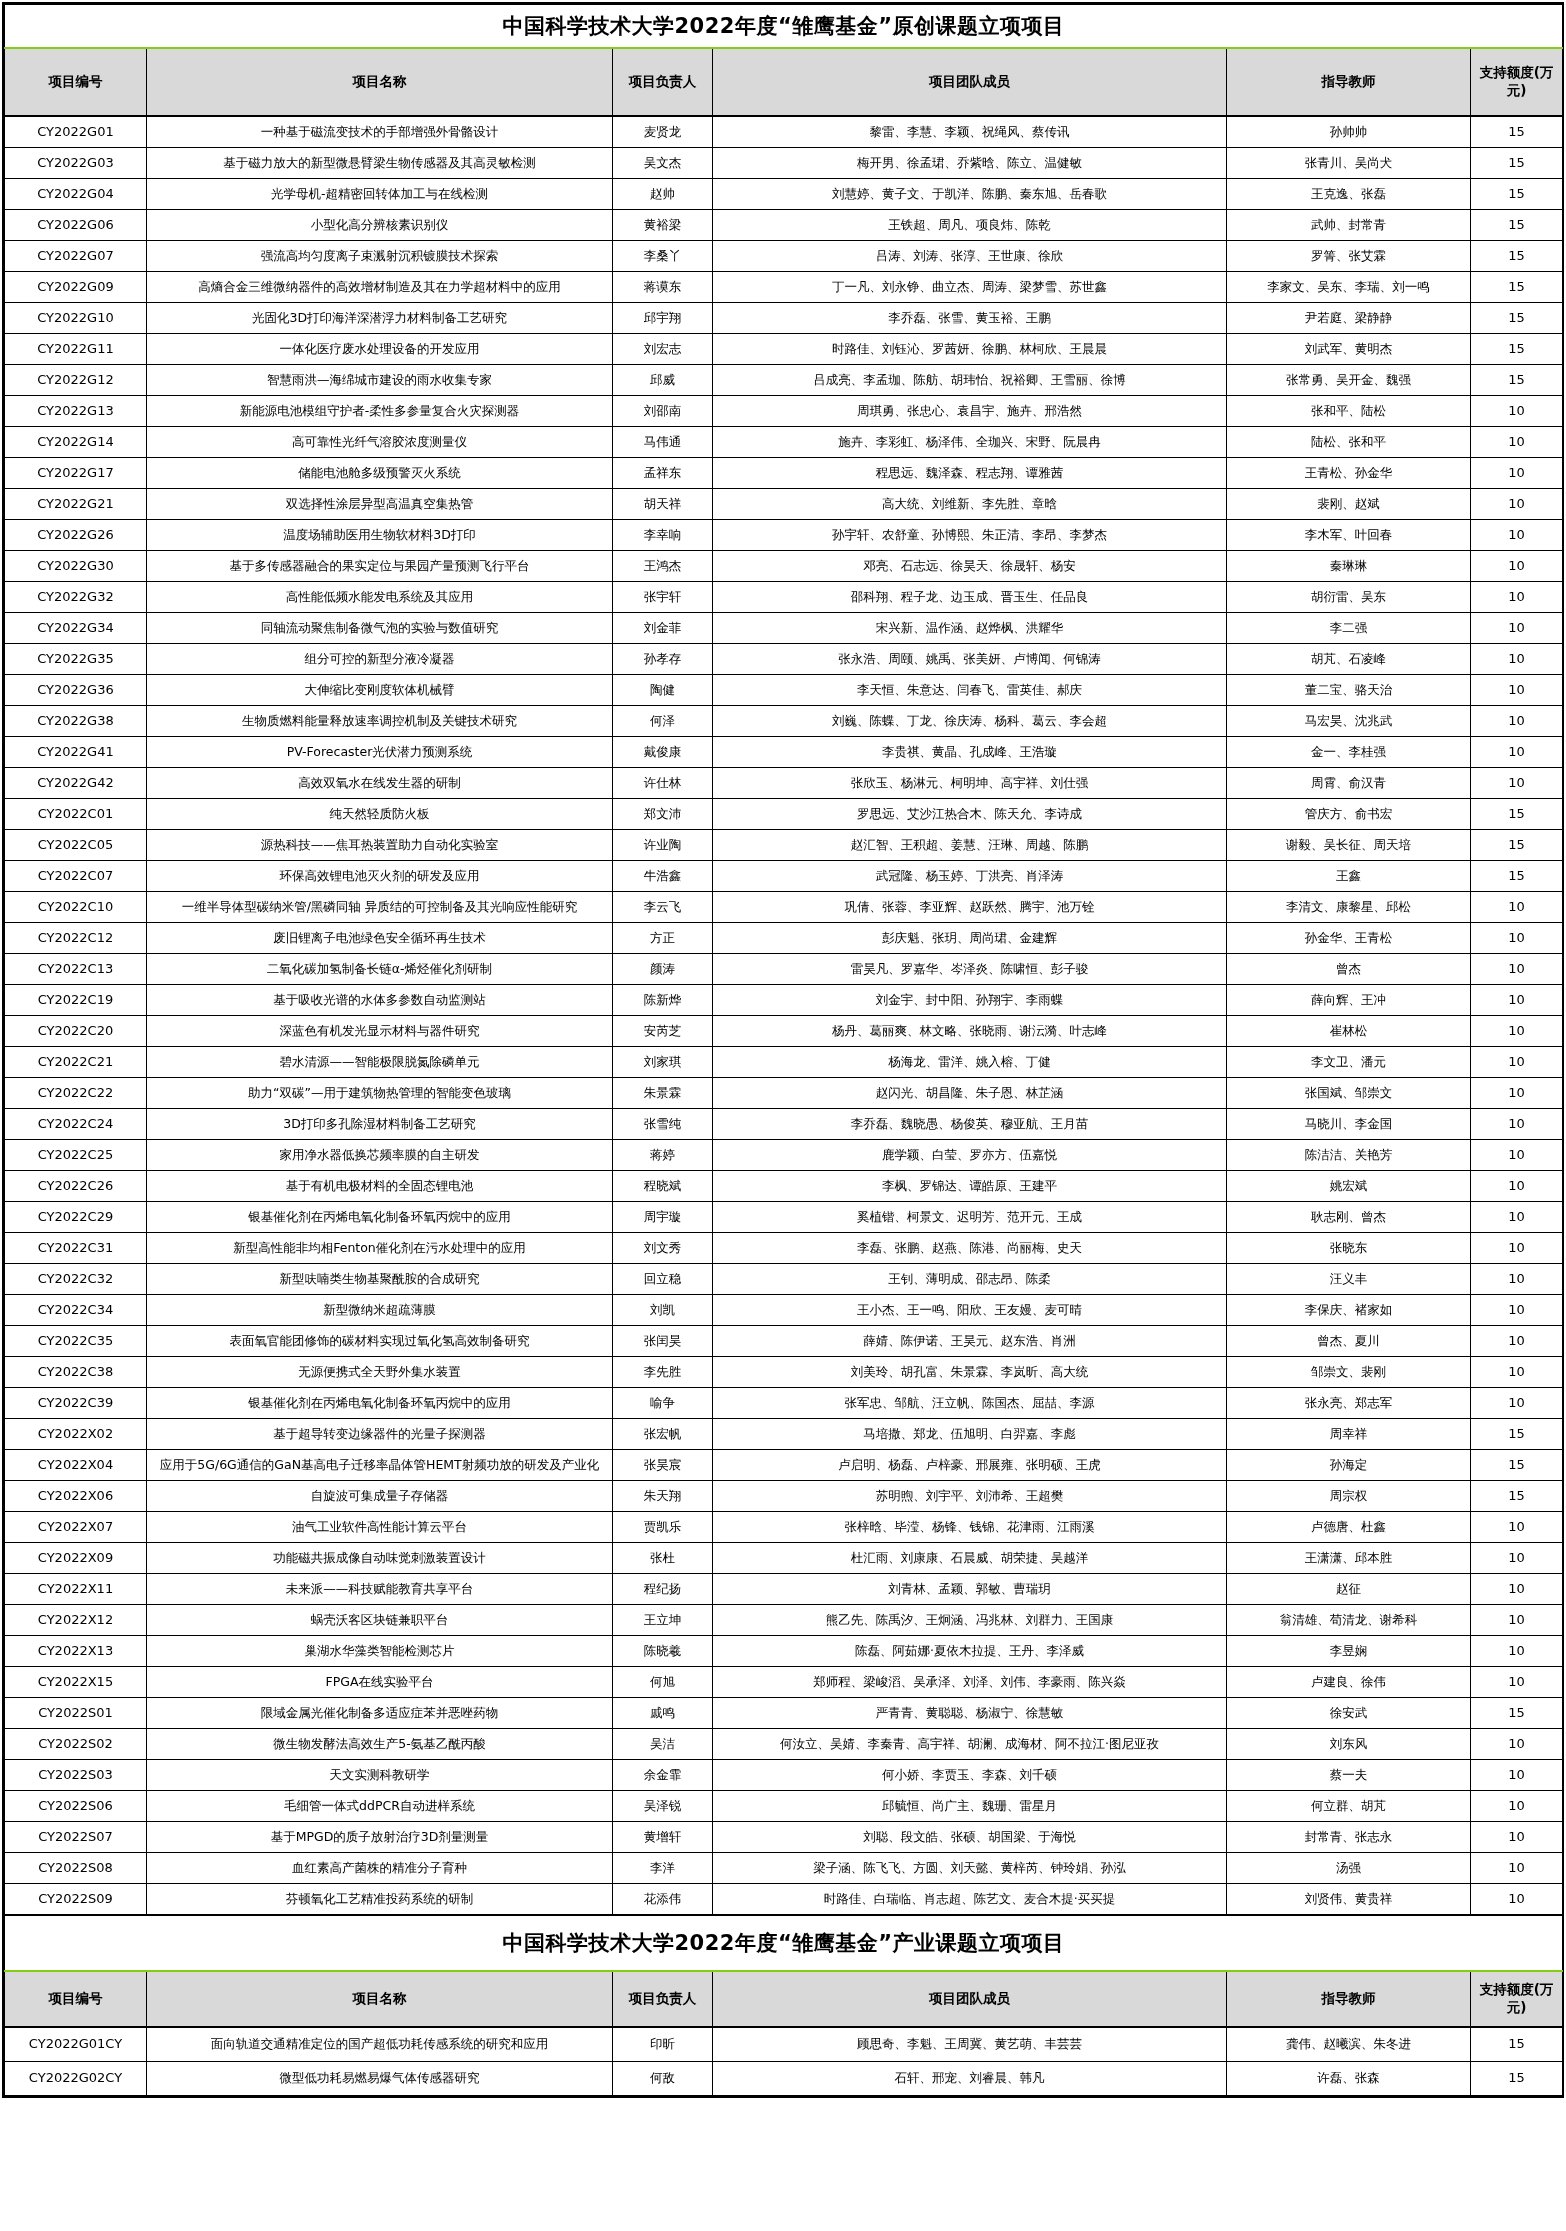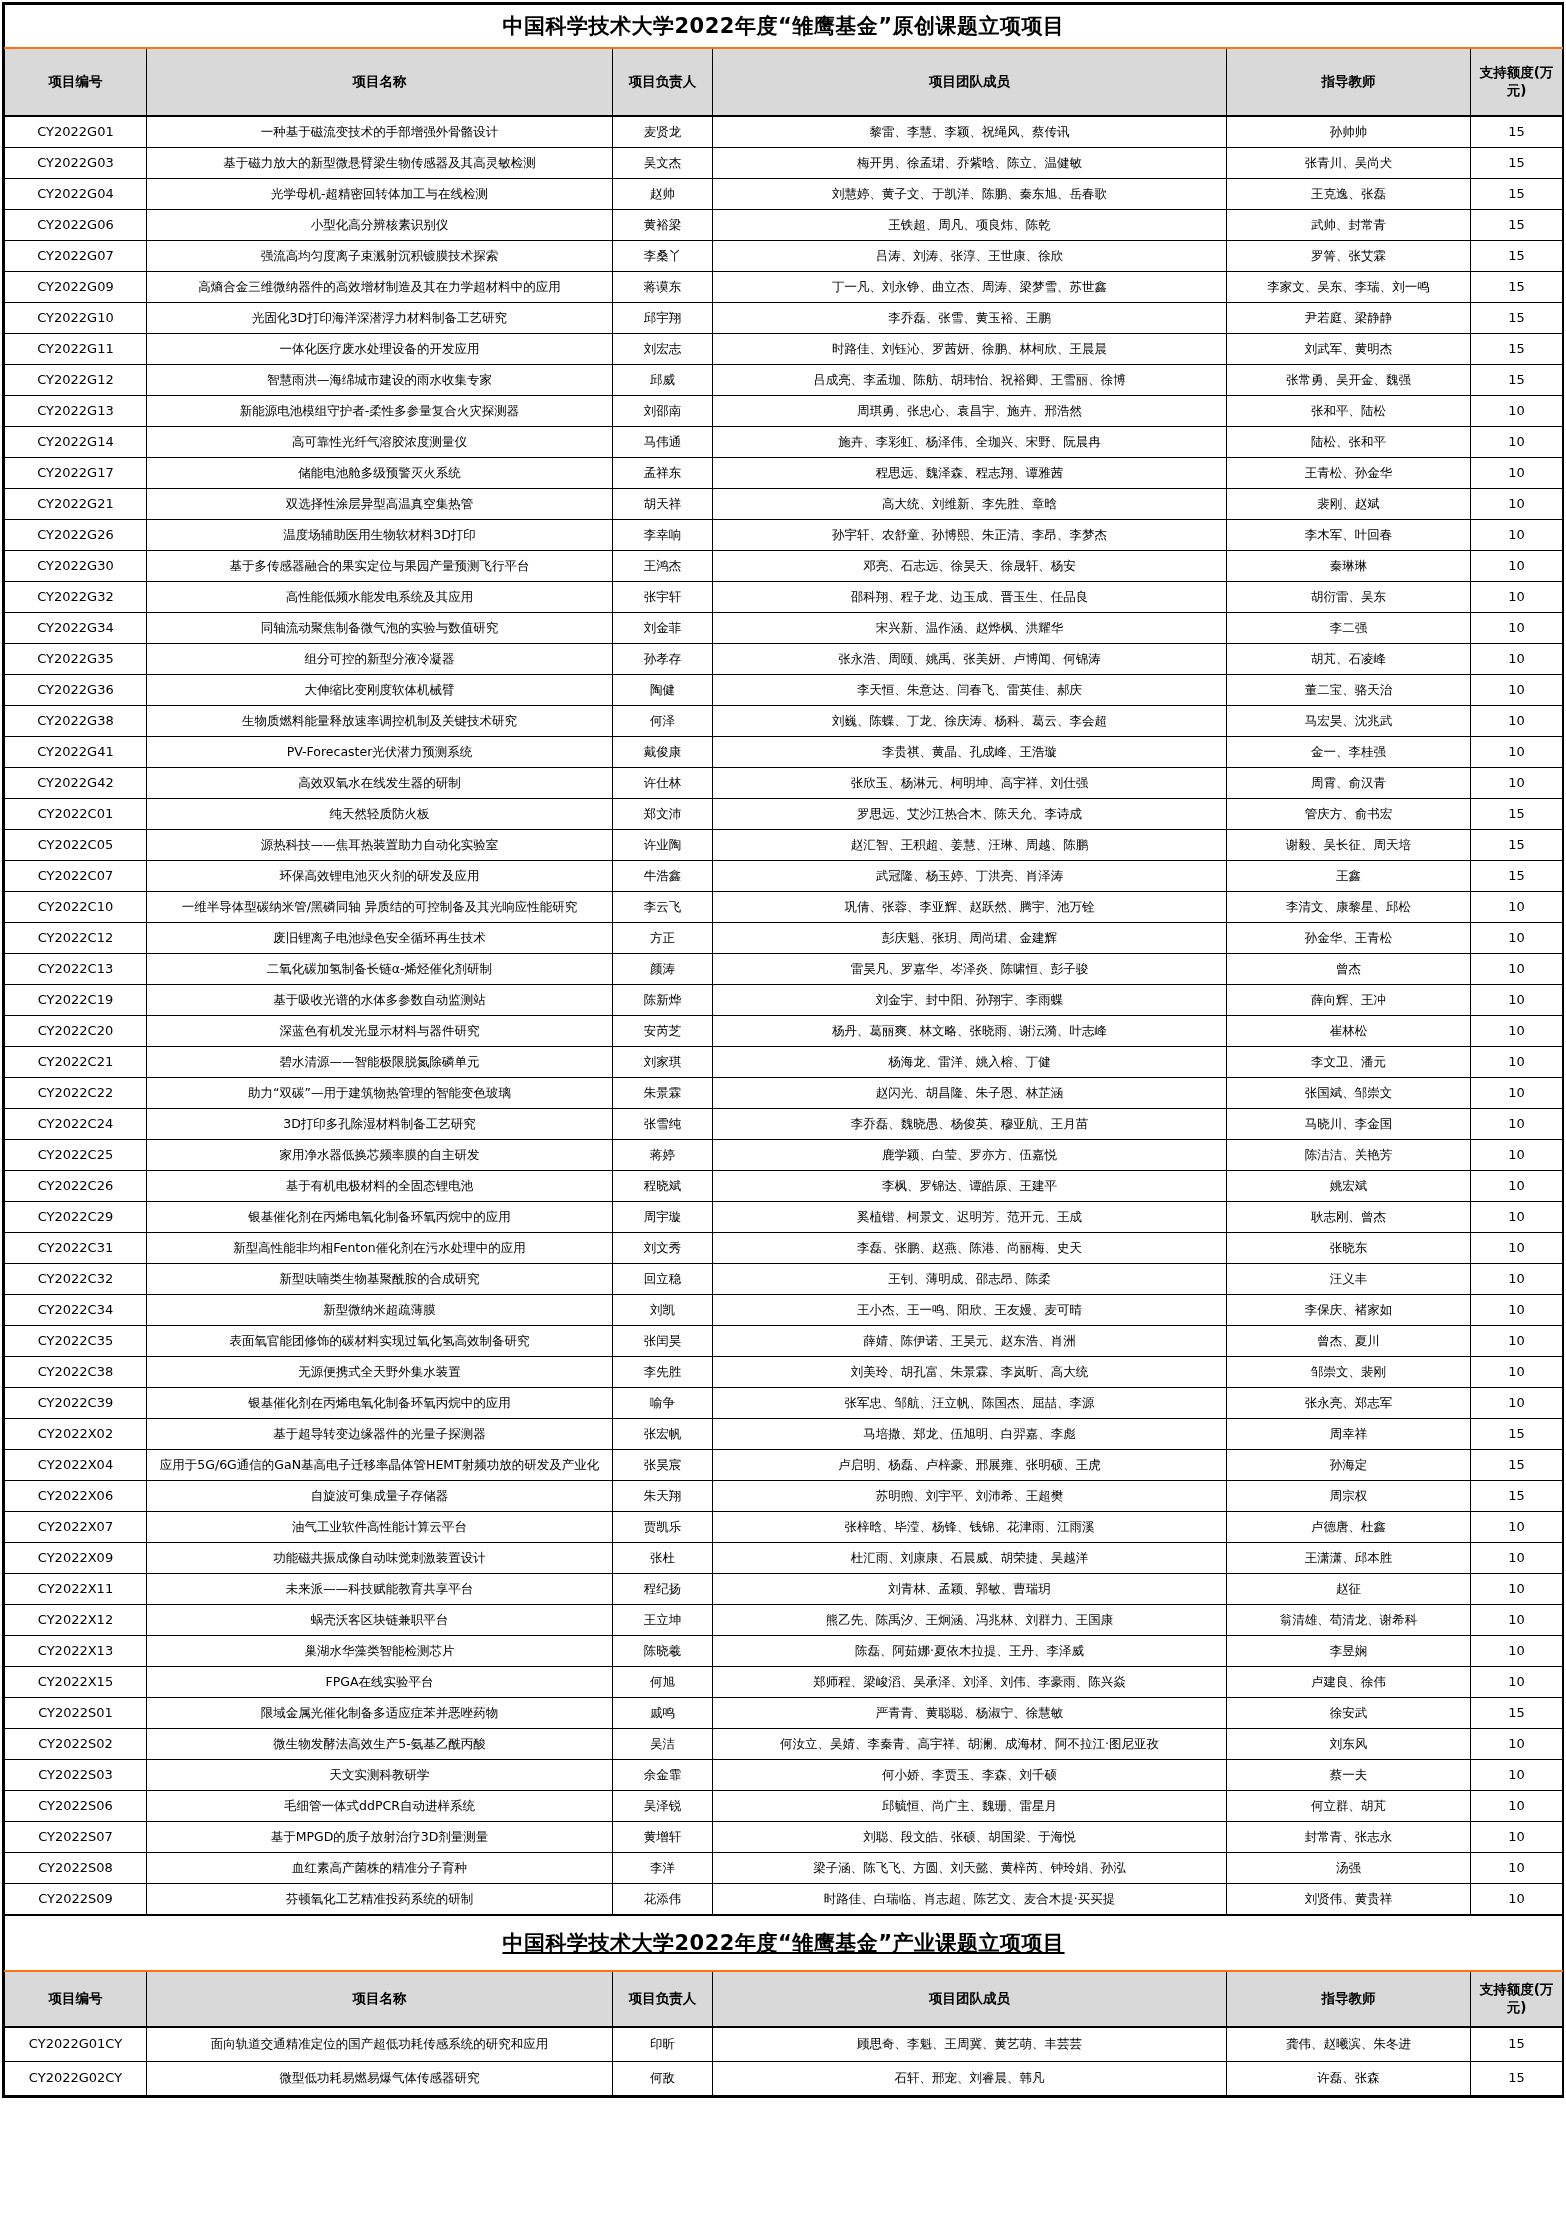--- a/index.html
+++ b/index.html
@@ -6,22 +6,22 @@
   body{font-family:"DejaVu Sans","Liberation Sans",sans-serif;color:#000;}
   .page{width:1558px;margin:2px auto;border:2px solid #000;}
   table{border-collapse:collapse;width:100%;table-layout:fixed;}
   col.c-id{width:142px;}
   col.c-name{width:466px;}
   col.c-leader{width:100px;}
   col.c-team{width:514px;}
   col.c-adv{width:244px;}
   col.c-amt{width:92px;}
   th,td{border:1px solid #000;text-align:center;vertical-align:middle;word-break:break-all;}
-  .title-cell{background:#fff;font-size:21px;font-weight:bold;height:40px;letter-spacing:.5px;border-bottom:2px solid #f97316;}
-  .t2 .title-cell{height:52px;text-decoration:underline;}
+  .title-cell{background:#fff;font-size:21px;font-weight:bold;height:40px;letter-spacing:.5px;border-bottom:2px solid #84cc16;}
+  .t2 .title-cell{height:52px;}
   .col-header th{background:#d9d9d9;font-weight:bold;font-size:13.5px;height:62px;padding:2px 4px;border-bottom:2px solid #000;}
   .t2 .col-header th{height:50px;}
   tbody td{font-size:12.5px;line-height:1.3;padding:2px 4px;height:26px;}
   .t1 tbody td{height:26px;}
   .t2 tbody td{height:29px;}
   tbody td[data-name="project-id-cell"]{font-size:13px;}
   tbody td[data-name="amount-cell"]{font-size:13px;}
 </style>
 </head>
 <body>

